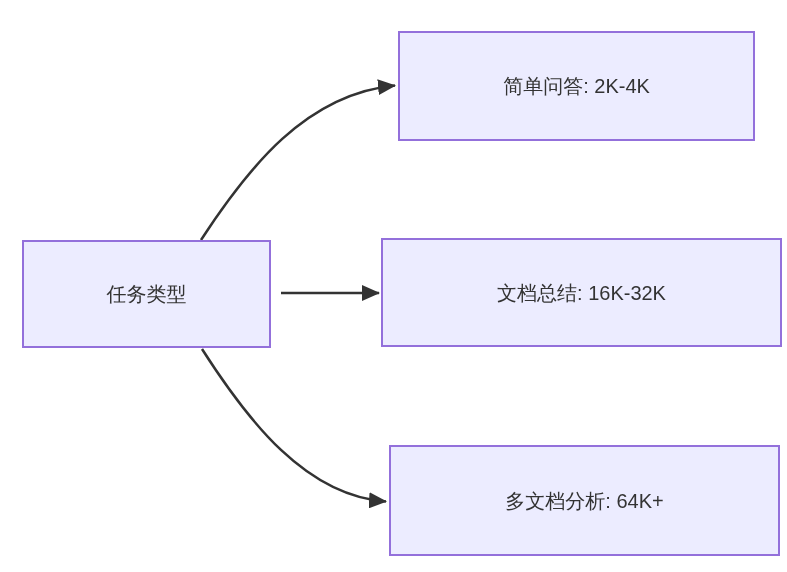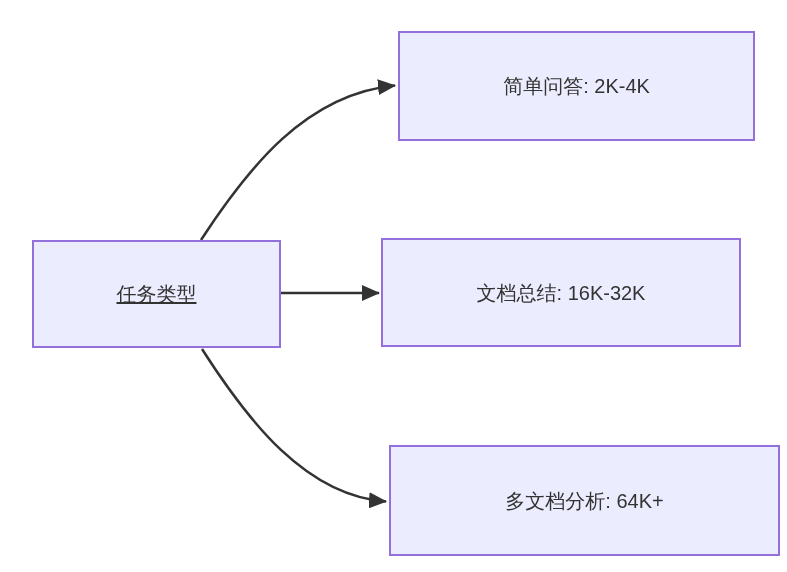--- a/index.html
+++ b/index.html
@@ -30,23 +30,23 @@
     border: 2px solid #9370DB;
     display: flex;
     align-items: center;
     justify-content: center;
     color: #333333;
     font-size: 20px;
     line-height: 1.2;
     white-space: nowrap;
     text-align: center;
   }
-  .node-root   { left: 32px;  top: 240px; width: 249px; height: 108px; text-decoration: underline; }
+  .node-root   { left: 22px;  top: 240px; width: 249px; height: 108px; }
   .node-top    { left: 398px; top: 31px;  width: 357px; height: 110px; }
-  .node-middle { left: 381px; top: 238px; width: 360px; height: 109px; }
+  .node-middle { left: 381px; top: 238px; width: 401px; height: 109px; }
   .node-bottom { left: 389px; top: 445px; width: 391px; height: 111px; }
   .edge-path {
     fill: none;
     stroke: #333333;
     stroke-width: 2.5px;
   }
 </style>
 </head>
 <body>
 

